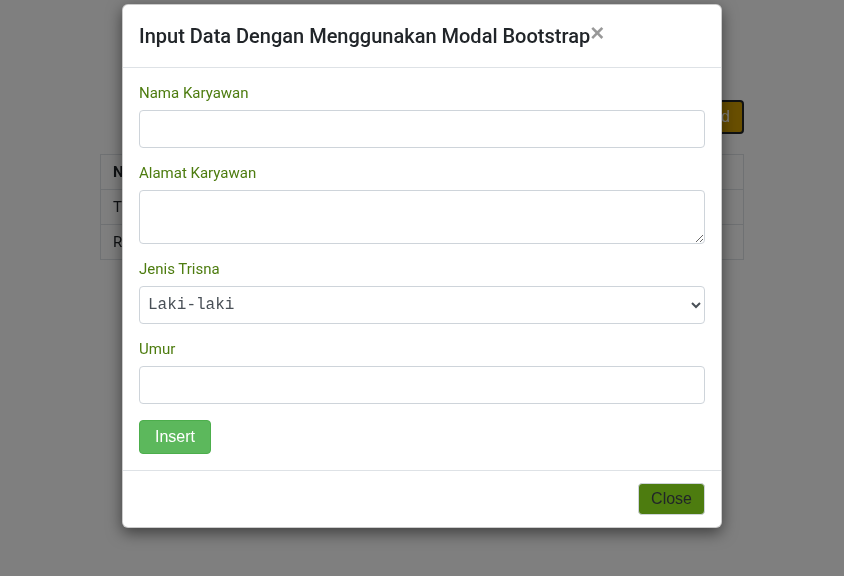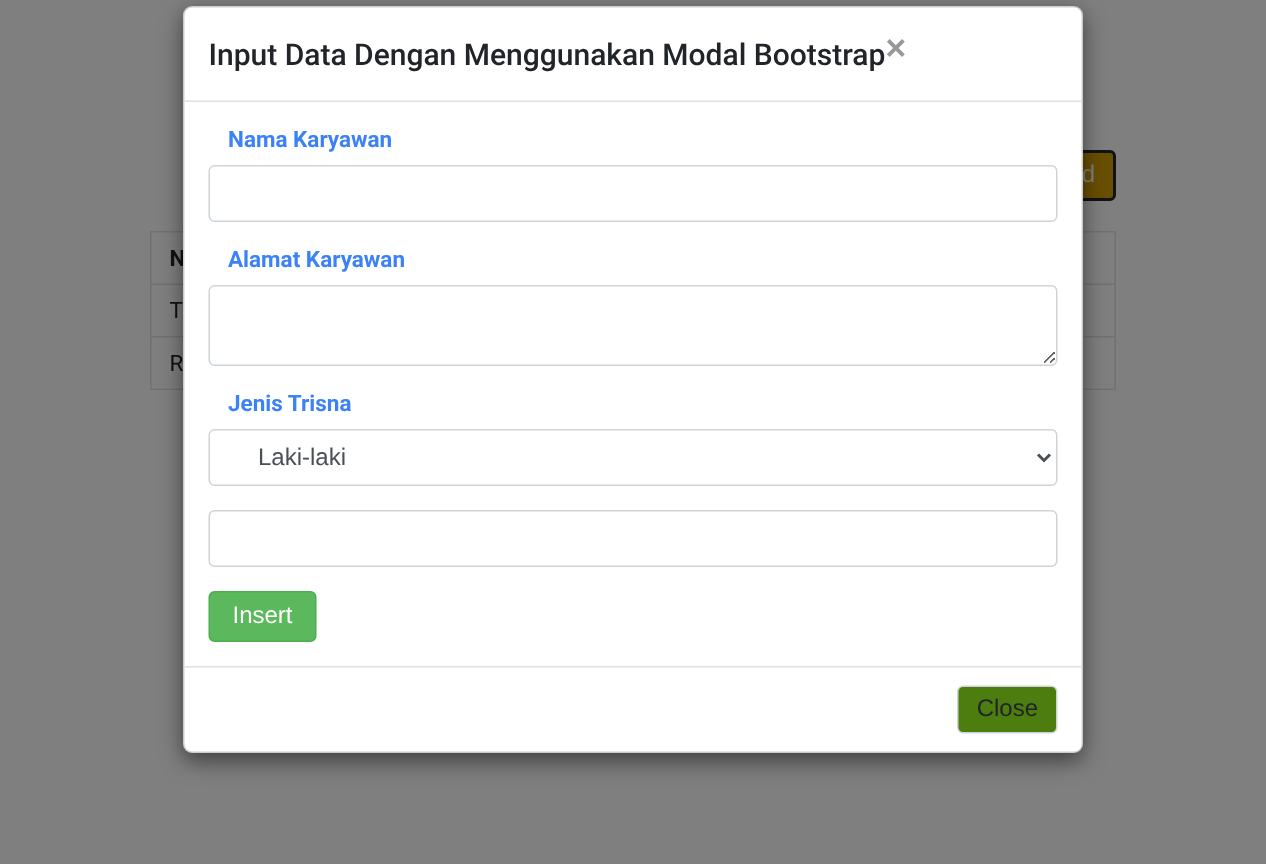--- a/index.html
+++ b/index.html
@@ -88,36 +88,36 @@
       font-weight: 700;
     }
     .modal-body {
       padding: 16px;
     }
     .form-group {
       margin-bottom: 16px;
     }
     .form-group label {
       display: block;
-      font-weight: 700;
+      font-weight: 400;
       font-size: 15px;
       margin-bottom: 8px;
-      color: #3b82f6;
-      margin-left: 13px;
+      color: #4d7c0f;
     }
     .form-control {
       display: block;
       width: 100%;
-      padding: 6px 28px;
+      padding: 6px 4px;
       font-size: 16px;
       line-height: 1.5;
       color: #495057;
       background: #fff;
       border: 1px solid #ced4da;
       border-radius: 4px;
+      font-family: Liberation Mono, monospace;
     }
     textarea.form-control {
       resize: both;
       height: 54px;
     }
     select.form-control {
       height: 38px;
     }
     .btn-insert {
       background: #5cb85c;
@@ -186,20 +186,21 @@
           <label>Alamat Karyawan</label>
           <textarea class="form-control" style=""></textarea>
         </div>
         <div class="form-group">
           <label>Jenis Trisna</label>
           <select class="form-control">
             <option>Laki-laki</option>
           </select>
         </div>
         <div class="form-group">
+          <label>Umur</label>
           <input type="text" class="form-control" value="" style="">
         </div>
         <button class="btn-insert">Insert</button>
       </div>
 
       <div class="modal-footer">
         <button class="btn-close">Close</button>
       </div>
 
     </div>

